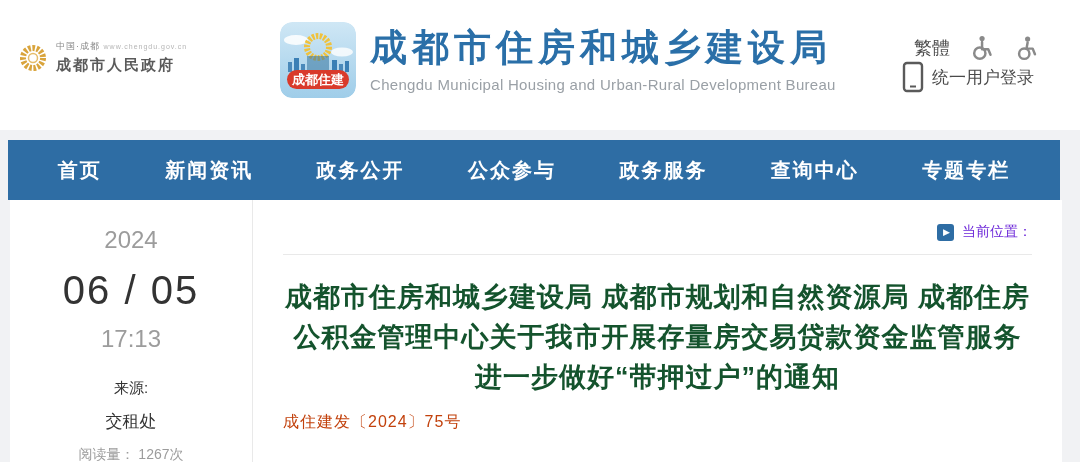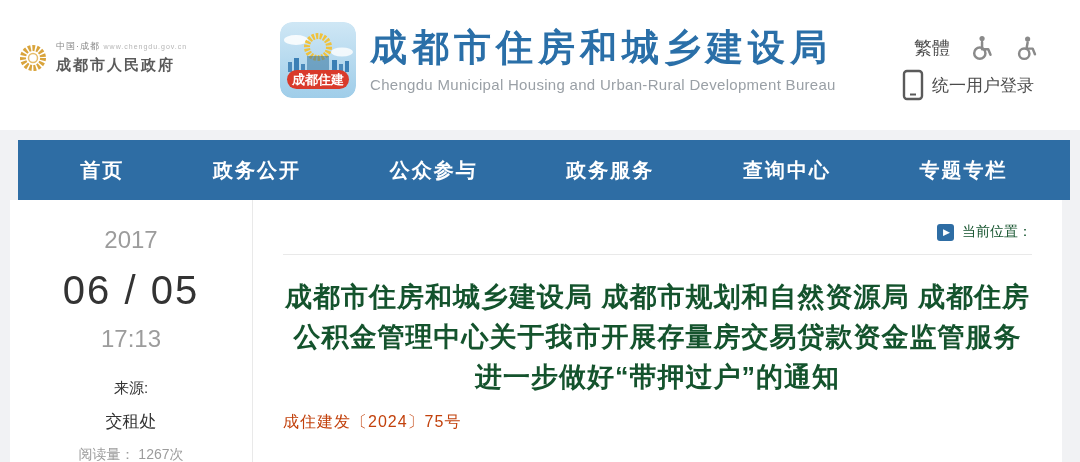--- a/index.html
+++ b/index.html
@@ -19,26 +19,26 @@
   .site-logo { position:absolute; left:280px; top:22px; display:flex; align-items:center; gap:14px; cursor:pointer; }
   .app-icon { width:76px; height:76px; border-radius:12px; display:block; }
   .site-title { font-size:37px; font-weight:bold; color:#2a6fa8; letter-spacing:5px; line-height:1.15; }
   .site-subtitle { font-size:15px; color:#9aa0a6; margin-top:6px; letter-spacing:0.3px; }
 
   .header-tools { position:absolute; right:28px; top:34px; width:150px; }
   .tools-row { display:flex; align-items:center; }
   .tools-row1 { gap:18px; margin-left:12px; }
   .trad { font-size:18px; color:#4a4a4a; cursor:pointer; }
   .wheel-icon { width:27px; height:27px; cursor:pointer; }
-  .tools-row2 { gap:8px; margin-top:8px; }
+  .tools-row2 { gap:8px; }
   .phone-icon { width:22px; height:32px; cursor:pointer; }
   .login-text { font-size:17px; color:#4a4a4a; cursor:pointer; white-space:nowrap; }
 
   
-  .nav { position:absolute; left:18px; top:140px; width:1052px; height:60px;
+  .nav { position:absolute; left:8px; top:140px; width:1052px; height:60px;
          background:#2e6da4; display:flex; align-items:center; justify-content:space-around;
          padding:0 18px; }
   .nav-item { color:#ffffff; font-size:20px; font-weight:bold; letter-spacing:2px;
               cursor:pointer; white-space:nowrap; }
 
   
   .panel { position:absolute; left:10px; top:200px; width:1052px; height:262px;
            background:#ffffff; display:flex; }
 
   .side { width:243px; border-right:1px solid #e9e9e9; text-align:center; padding-top:26px; }
@@ -47,21 +47,21 @@
   .meta-time { font-size:24px; color:#9c9c9c; margin-top:12px; }
   .meta-source-label { font-size:15px; color:#333333; margin-top:26px; }
   .meta-source-value { font-size:17px; color:#333333; margin-top:12px; }
   .meta-views { font-size:14px; color:#9c9c9c; margin-top:13px; }
 
   .main { flex:1; padding:0 30px; }
   .crumb-row { display:flex; justify-content:flex-end; align-items:center; gap:8px; margin-top:23px; }
   .crumb-icon { width:17px; height:17px; background:#2e6da4; border-radius:3px;
                 display:flex; align-items:center; justify-content:center; }
   .crumb-icon span { color:#ffffff; font-size:9px; line-height:1; transform:translateX(1px); }
-  .crumb-text { font-size:14px; color:#14532d; }
+  .crumb-text { font-size:14px; color:#6d28d9; }
   .crumb-divider { border-bottom:1px solid #e9e9e9; margin-top:13px; }
 
   .doc-title { margin-top:22px; text-align:center; font-size:27px; font-weight:bold;
                color:#14532d; line-height:40px; letter-spacing:1px; }
   .doc-number { text-align:left; font-size:16px; color:#c2410c; margin-top:15px; letter-spacing:1px; }
 </style>
 </head>
 <body>
 
 <header class="top">
@@ -127,31 +127,32 @@
         <rect x="2" y="2" width="18" height="28" rx="3" fill="none" stroke="#5a5a5a" stroke-width="2.4"></rect>
         <line x1="8" y1="25.5" x2="14" y2="25.5" stroke="#5a5a5a" stroke-width="2"></line>
       </svg>
       <span class="login-text">统一用户登录</span>
     </div>
   </div>
 </header>
 
 <nav class="nav">
   <span class="nav-item">首页</span>
+  <span class="nav-item">新闻资讯</span>
   <span class="nav-item">政务公开</span>
   <span class="nav-item">公众参与</span>
   <span class="nav-item">政务服务</span>
   <span class="nav-item">查询中心</span>
   <span class="nav-item">专题专栏</span>
 </nav>
 
 <section class="panel">
 
   <aside class="side">
-    <div class="meta-year">2017</div>
+    <div class="meta-year">2024</div>
     <div class="meta-date">06 / 05</div>
     <div class="meta-time">17:13</div>
     <div class="meta-source-label">来源:</div>
     <div class="meta-source-value">交租处</div>
     <div class="meta-views">
       <span>阅读量：</span>
       <span>1267次</span>
     </div>
   </aside>
 

